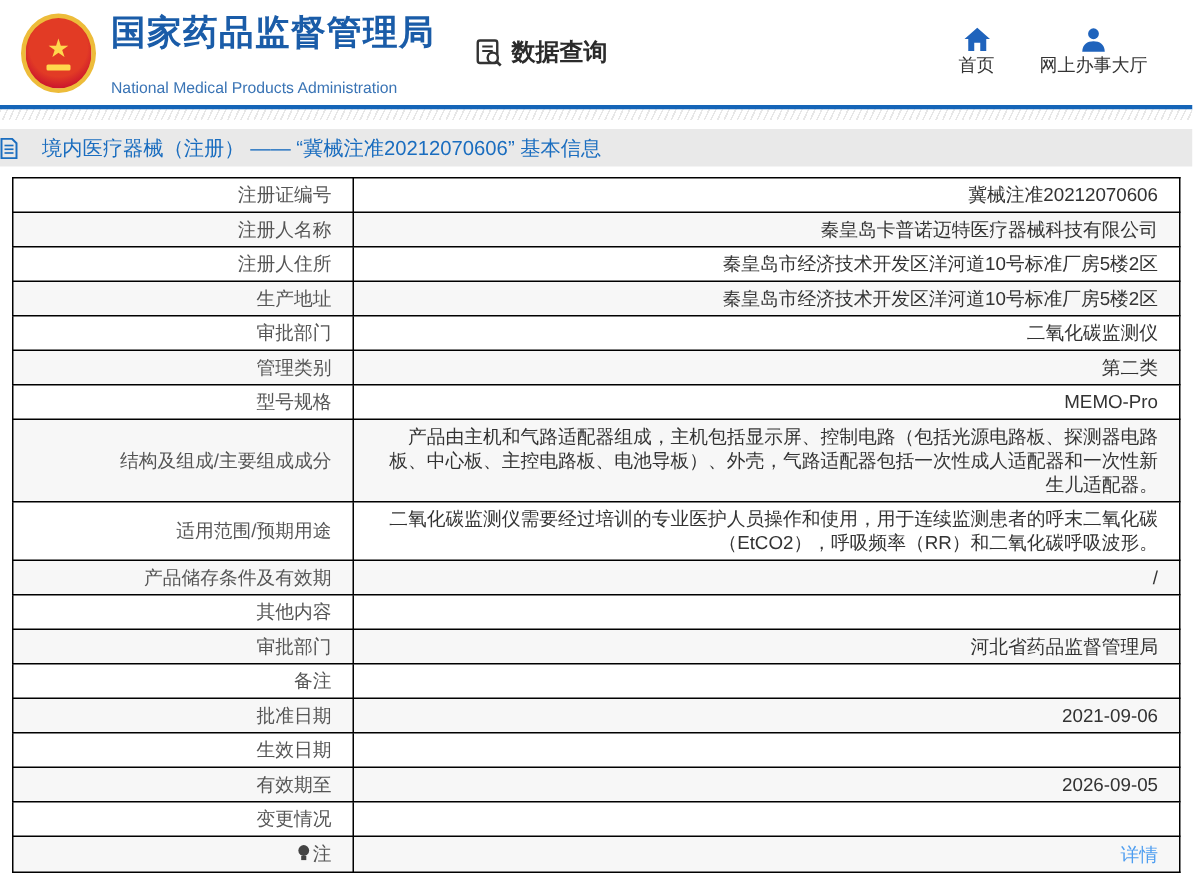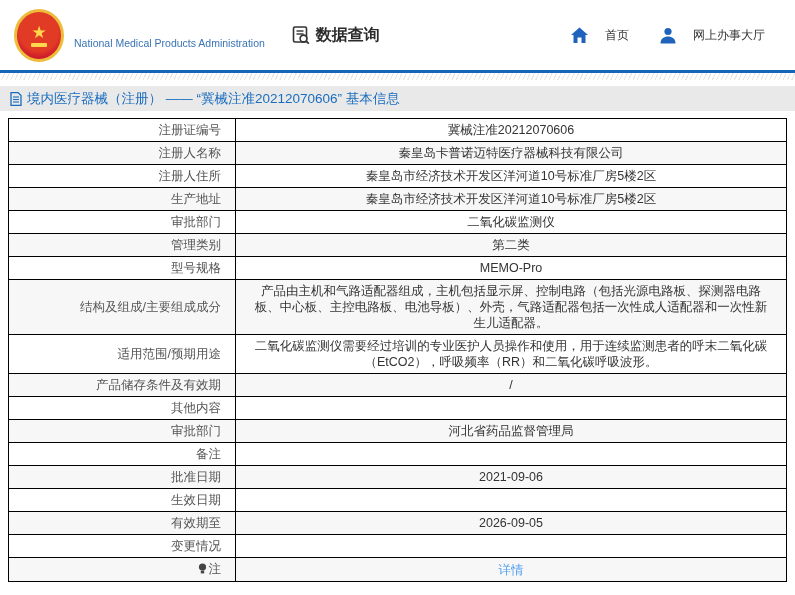--- a/index.html
+++ b/index.html
@@ -15,57 +15,58 @@
             border:3px solid #edbc3a; color:#ffd84d;
             display:flex; flex-direction:column; align-items:center; justify-content:center;
             font-size:17px; line-height:1; flex:0 0 auto; }
   .emblem .small-bar { width:16px; height:4px; background:#ffd84d; margin-top:2px; border-radius:1px; }
   .brand { margin-left:10px; }
   .brand-cn { font-size:23px; font-weight:bold; color:#1a5ca8; letter-spacing:1px; }
   .brand-en { font-size:10.5px; color:#3a74b5; margin-top:16px; }
   .app-title { display:flex; align-items:center; gap:5px; margin-left:26px;
                font-size:16px; color:#2b2b2b; font-weight:bold; }
   .hdr-nav { margin-left:auto; display:flex; gap:30px; }
-  .nav-item { display:flex; flex-direction:row; align-items:center; gap:16px;
+  .nav-item { display:flex; flex-direction:column; align-items:center; gap:0;
               font-size:12px; color:#333; cursor:pointer; }
 
   
   .hatch-strip { height:7px;
      background:repeating-linear-gradient(115deg,#e7e7e7 0 1px,#ffffff 1px 4px); }
   .white-gap { height:6px; background:#fff; }
 
   
   .title-bar { height:25px; background:#e9e9e9; display:flex; align-items:center;
-               padding-left:10px; gap:5px; }
+               gap:16px; }
   .title-bar .txt { font-size:13.5px; color:#1a6dbf; }
 
   
   .tbl-wrap { padding:7px 8px 0; }
   table.detail { width:100%; border-collapse:collapse; table-layout:fixed; }
   table.detail td { border:1px solid #000000; font-size:12.5px; line-height:16px;
                     padding:3px 14px; height:22px; vertical-align:middle; }
   td.label-cell { width:227px; text-align:right; color:#555; }
-  td.value-cell { text-align:center; color:#333; word-break:break-all; }
+  td.value-cell { text-align:right; color:#333; word-break:break-all; }
   tr:nth-child(even) { background:#f7f7f7; }
   a.detail-link { color:#4d9df0; text-decoration:none; cursor:pointer; }
   .bulb { display:inline-block; margin-right:2px; vertical-align:-1px; }
 
   svg { display:block; }
 </style>
 </head>
 <body>
 
 <div class="page">
 
   <header class="header">
     <div class="emblem">
       <span>★</span>
         <span class="small-bar"></span>
     </div>
     <div class="brand">
+      <div class="brand-cn">国家药品监督管理局</div>
       <div class="brand-en">National Medical Products Administration</div>
     </div>
 
     <div class="app-title">
       <span>
         <svg width="20" height="20" viewBox="0 0 20 20">
           <rect x="2.5" y="2" width="13" height="15" rx="1.5" fill="none" stroke="#333" stroke-width="1.6"></rect>
           <line x1="5.5" y1="6" x2="12.5" y2="6" stroke="#333" stroke-width="1.4"></line>
           <line x1="5.5" y1="9" x2="12.5" y2="9" stroke="#333" stroke-width="1.4"></line>
           <circle cx="12.5" cy="13.5" r="3.4" fill="#fff" stroke="#333" stroke-width="1.6"></circle>

